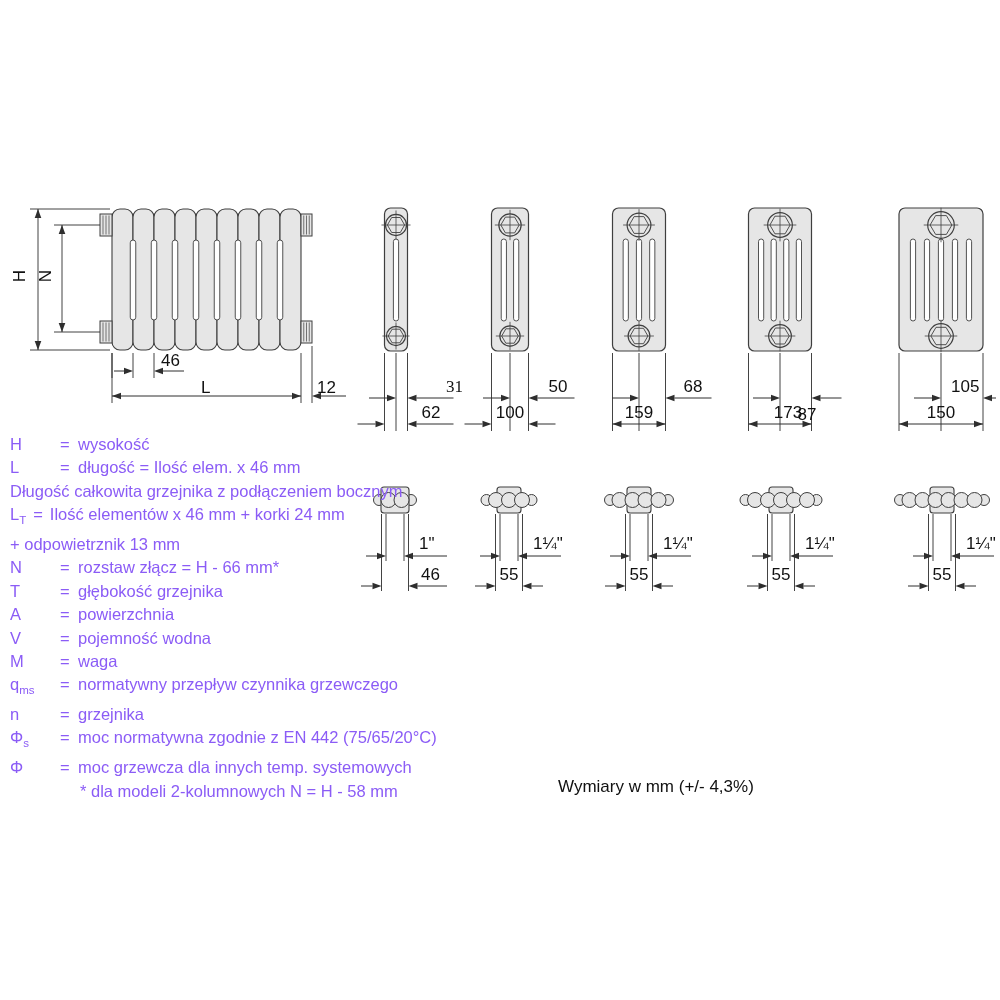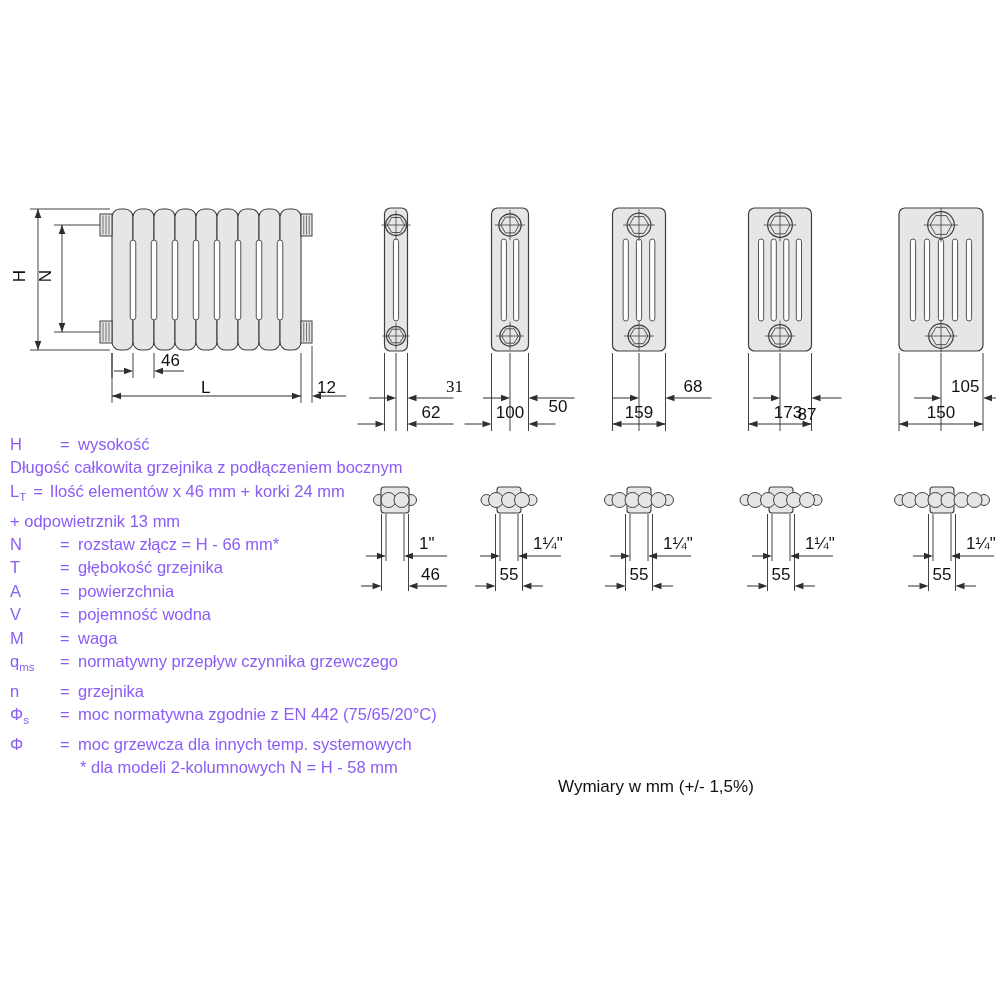--- a/index.html
+++ b/index.html
@@ -315,39 +315,40 @@
     </svg>
 
   <div class="dim-label rot" style="left:14px;top:266px;">H</div>
   <div class="dim-label rot" style="left:40px;top:266px;">N</div>
   <div class="dim-label" style="left:161px;top:351px;">46</div>
   <div class="dim-label" style="left:201px;top:378px;">L</div>
   <div class="dim-label" style="left:317px;top:378px;">12</div>
 
   <div id="legend">
       <div class="legend-row"><span class="sym">H</span><span class="eq">=</span><span>wysokość</span></div>
+      <div class="legend-row"><span class="sym">L</span><span class="eq">=</span><span>długość = Ilość elem. x 46 mm</span></div>
       <div class="legend-row"><span>Długość całkowita grzejnika z podłączeniem bocznym</span></div>
       <div class="legend-row"><span class="sym-inline">L<sub>T</sub></span><span class="eq-inline">=</span><span>Ilość elementów x 46 mm + korki 24 mm</span></div>
       <div class="legend-row"><span>+ odpowietrznik 13 mm</span></div>
       <div class="legend-row"><span class="sym">N</span><span class="eq">=</span><span>rozstaw złącz = H - 66 mm*</span></div>
       <div class="legend-row"><span class="sym">T</span><span class="eq">=</span><span>głębokość grzejnika</span></div>
       <div class="legend-row"><span class="sym">A</span><span class="eq">=</span><span>powierzchnia</span></div>
       <div class="legend-row"><span class="sym">V</span><span class="eq">=</span><span>pojemność wodna</span></div>
       <div class="legend-row"><span class="sym">M</span><span class="eq">=</span><span>waga</span></div>
       <div class="legend-row"><span class="sym">q<sub>ms</sub></span><span class="eq">=</span><span>normatywny przepływ czynnika grzewczego</span></div>
       <div class="legend-row"><span class="sym">n</span><span class="eq">=</span><span>grzejnika</span></div>
       <div class="legend-row"><span class="sym">Φ<sub>s</sub></span><span class="eq">=</span><span>moc normatywna zgodnie z EN 442 (75/65/20°C)</span></div>
       <div class="legend-row"><span class="sym">Φ</span><span class="eq">=</span><span>moc grzewcza dla innych temp. systemowych</span></div>
       <div class="legend-row indent"><span>* dla modeli 2-kolumnowych N = H - 58 mm</span></div>
     </div>
 
-  <div id="footnote">Wymiary w mm (+/- 1,5%)</div>
+  <div id="footnote">Wymiary w mm (+/- 4,3%)</div>
 <div class="dim-label" style="left: 446px; top: 377px; font-family: Liberation Serif, serif;">31</div>
     <div class="dim-label" style="left: 421.5px; top: 403px;">62</div>
-    <div class="dim-label" style="left: 548.5px; top: 377px; margin-top: 20px;">50</div>
+    <div class="dim-label" style="left: 548.5px; top: 377px;">50</div>
     <div class="dim-label center" style="left: 480px; top: 403px; width: 60px;">100</div>
     <div class="dim-label" style="left: 683.5px; top: 377px;">68</div>
     <div class="dim-label center" style="left: 609px; top: 403px; width: 60px;">159</div>
     <div class="dim-label" style="left: 797.5px; top: 377px; margin-top: 28px;">87</div>
     <div class="dim-label center" style="left: 750px; top: 403px; width: 76px;">173</div>
     <div class="dim-label" style="left: 951px; top: 377px;">105</div>
     <div class="dim-label center" style="left: 911px; top: 403px; width: 60px;">150</div>
     <div class="dim-label" style="left: 419px; top: 534px;">1"</div>
     <div class="dim-label" style="left: 421px; top: 565px;">46</div>
     <div class="dim-label" style="left: 533px; top: 534px;">1¼"</div>

